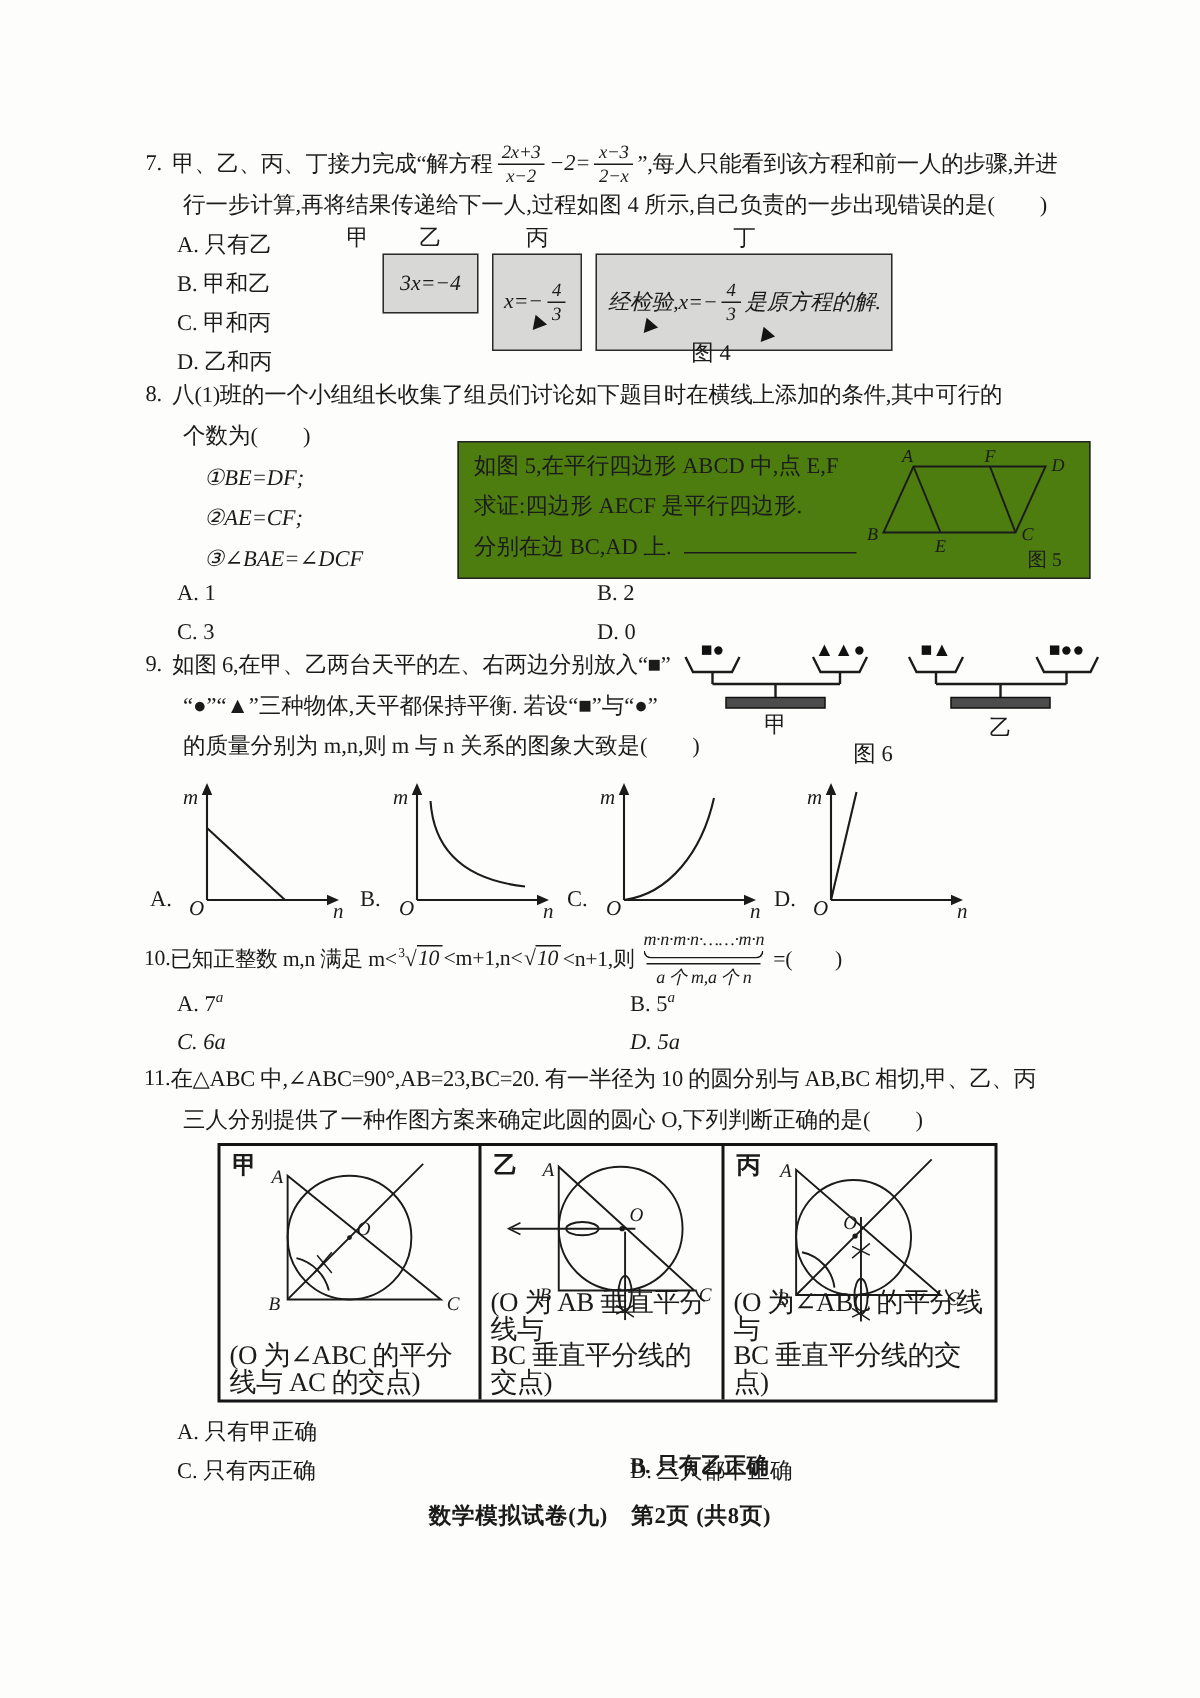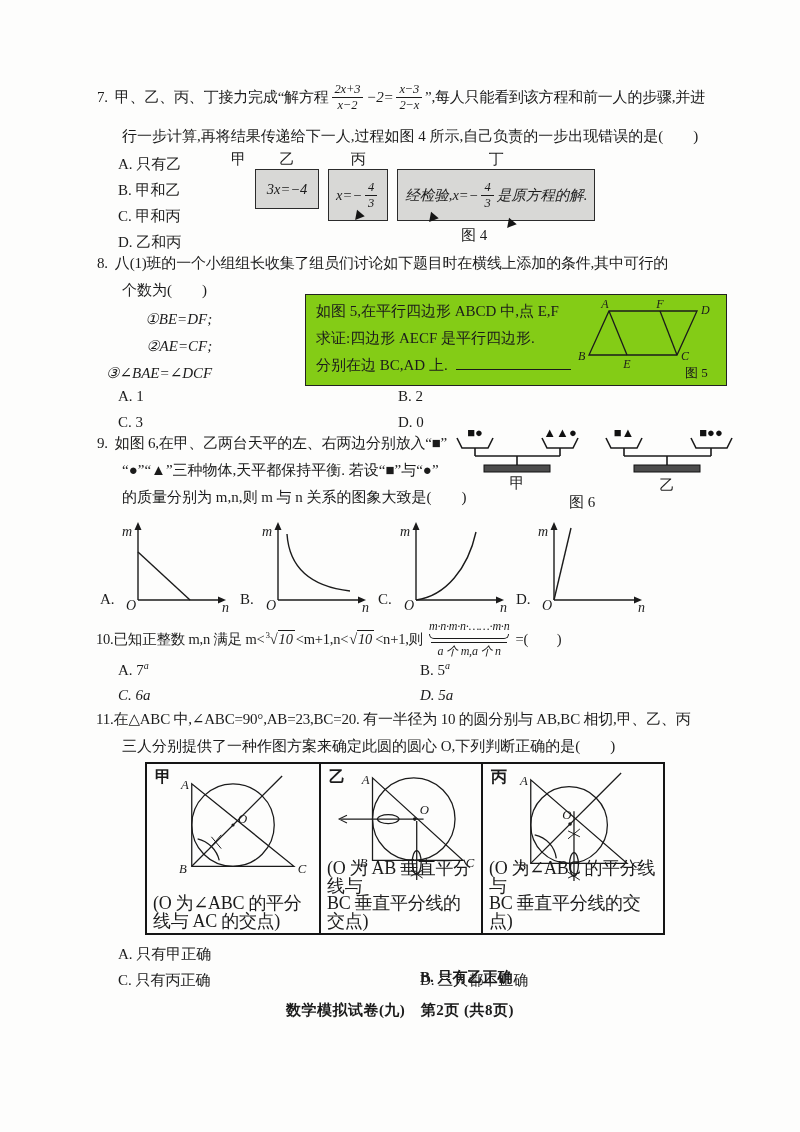--- a/index.html
+++ b/index.html
@@ -7,21 +7,21 @@
         font-family:"Liberation Serif","DejaVu Serif",serif;color:#1b1b1b;
         font-size:15px;overflow:hidden;}
   .abs{position:absolute;}
   .nw{white-space:nowrap;}
   .row{display:flex;align-items:center;white-space:nowrap;letter-spacing:-0.2px;}
   .qno{margin-right:7px;}
   .optlist div{height:26px;line-height:26px;}
   .it{font-style:italic;}
   
   .frac{display:inline-flex;flex-direction:column;align-items:center;vertical-align:middle;
-        font-size:12.5px;line-height:1.2;font-style:italic;margin:0 3px;}
+        font-size:12.5px;line-height:1.2;font-style:italic;margin:12px 3px;}
   .frac .n{padding:0 3px;border-bottom:1.3px solid #1b1b1b;}
   .frac .d{padding:0 3px;}
   
   .frac2{display:inline-flex;flex-direction:column;align-items:center;vertical-align:middle;
          font-size:12px;line-height:1.25;font-style:italic;margin:0 4px;}
   .frac2 .n{padding:0 2px;}
   .frac2 .b{height:4px;width:92%;border:1.1px solid #1b1b1b;border-top:none;border-radius:0 0 6px 6px;}
   .frac2 .d{border-top:1.3px solid #1b1b1b;margin-top:3px;padding:1px 6px 0 6px;}
   
   .rad{white-space:nowrap;font-style:italic;margin:0 1px;}
@@ -29,21 +29,21 @@
   .rad .v{border-top:1.3px solid #1b1b1b;padding:0 2px 0 1px;}
   
   .fig4{display:flex;align-items:flex-start;}
   .fcol{display:flex;flex-direction:column;align-items:center;}
   .flabel{height:19px;line-height:19px;font-size:15px;}
   .gbox{background:#d8d8d6;border:1.6px solid #2b2b2b;padding:4px 7px;font-style:italic;
         font-size:14.5px;display:flex;align-items:center;justify-content:center;}
   .arr{position:absolute;width:0;height:0;border-left:5px solid transparent;
        border-right:5px solid transparent;border-top:9px solid #151515;transform:rotate(40deg);}
   
-  .fig5{border:1.7px solid #222;position:absolute;background:#84cc16;}
+  .fig5{border:1.7px solid #222;position:absolute;background:#4d7c0f;}
   .fig5 .txt div{line-height:27px;}
   .blank{display:inline-block;width:115px;border-bottom:1.3px solid #1b1b1b;height:14px;
          vertical-align:baseline;margin-left:8px;}
   
   .q11box{border:2px solid #151515;display:flex;position:absolute;box-sizing:border-box;}
   .panel{position:relative;box-sizing:border-box;flex:0 0 auto;}
   .panel + .panel{border-left:2px solid #151515;}
   .plabel{position:absolute;left:8px;top:3px;font-size:16px;font-weight:600;}
   .pcap{position:absolute;left:0;right:0;bottom:3px;padding:0 6px;font-size:18px;
         line-height:17.5px;letter-spacing:-0.3px;}
@@ -115,21 +115,21 @@
     <div class="arr" style="left:274px;top:70px;"></div>
     <div class="abs" style="left:208px;top:76px;width:70px;text-align:center;font-size:15px;">图 4</div>
   </div>
 
   <div class="abs row" style="left:97px;top:254px;">
     <span class="qno">8.</span>
     <span>八(1)班的一个小组组长收集了组员们讨论如下题目时在横线上添加的条件,其中可行的</span>
   </div>
   <div class="abs nw" style="left:122px;top:281px;">个数为(　　)</div>
 
-  <div class="abs it" style="left:106px;top:306px;line-height:27px;text-align:right;">
+  <div class="abs it" style="left:136px;top:306px;line-height:27px;">
     <div>①BE=DF;</div>
     <div>②AE=CF;</div>
     <div>③∠BAE=∠DCF</div>
   </div>
 
   <div class="fig5" style="left:305px;top:294px;width:420px;height:90px;">
     <div class="txt abs" style="left:10px;top:3px;font-size:15px;">
       <div>如图 5,在平行四边形 ABCD 中,点 E,F</div>
       <div>求证:四边形 AECF 是平行四边形.</div>
       <div><span>分别在边 BC,AD 上.</span><span class="blank"></span></div>

